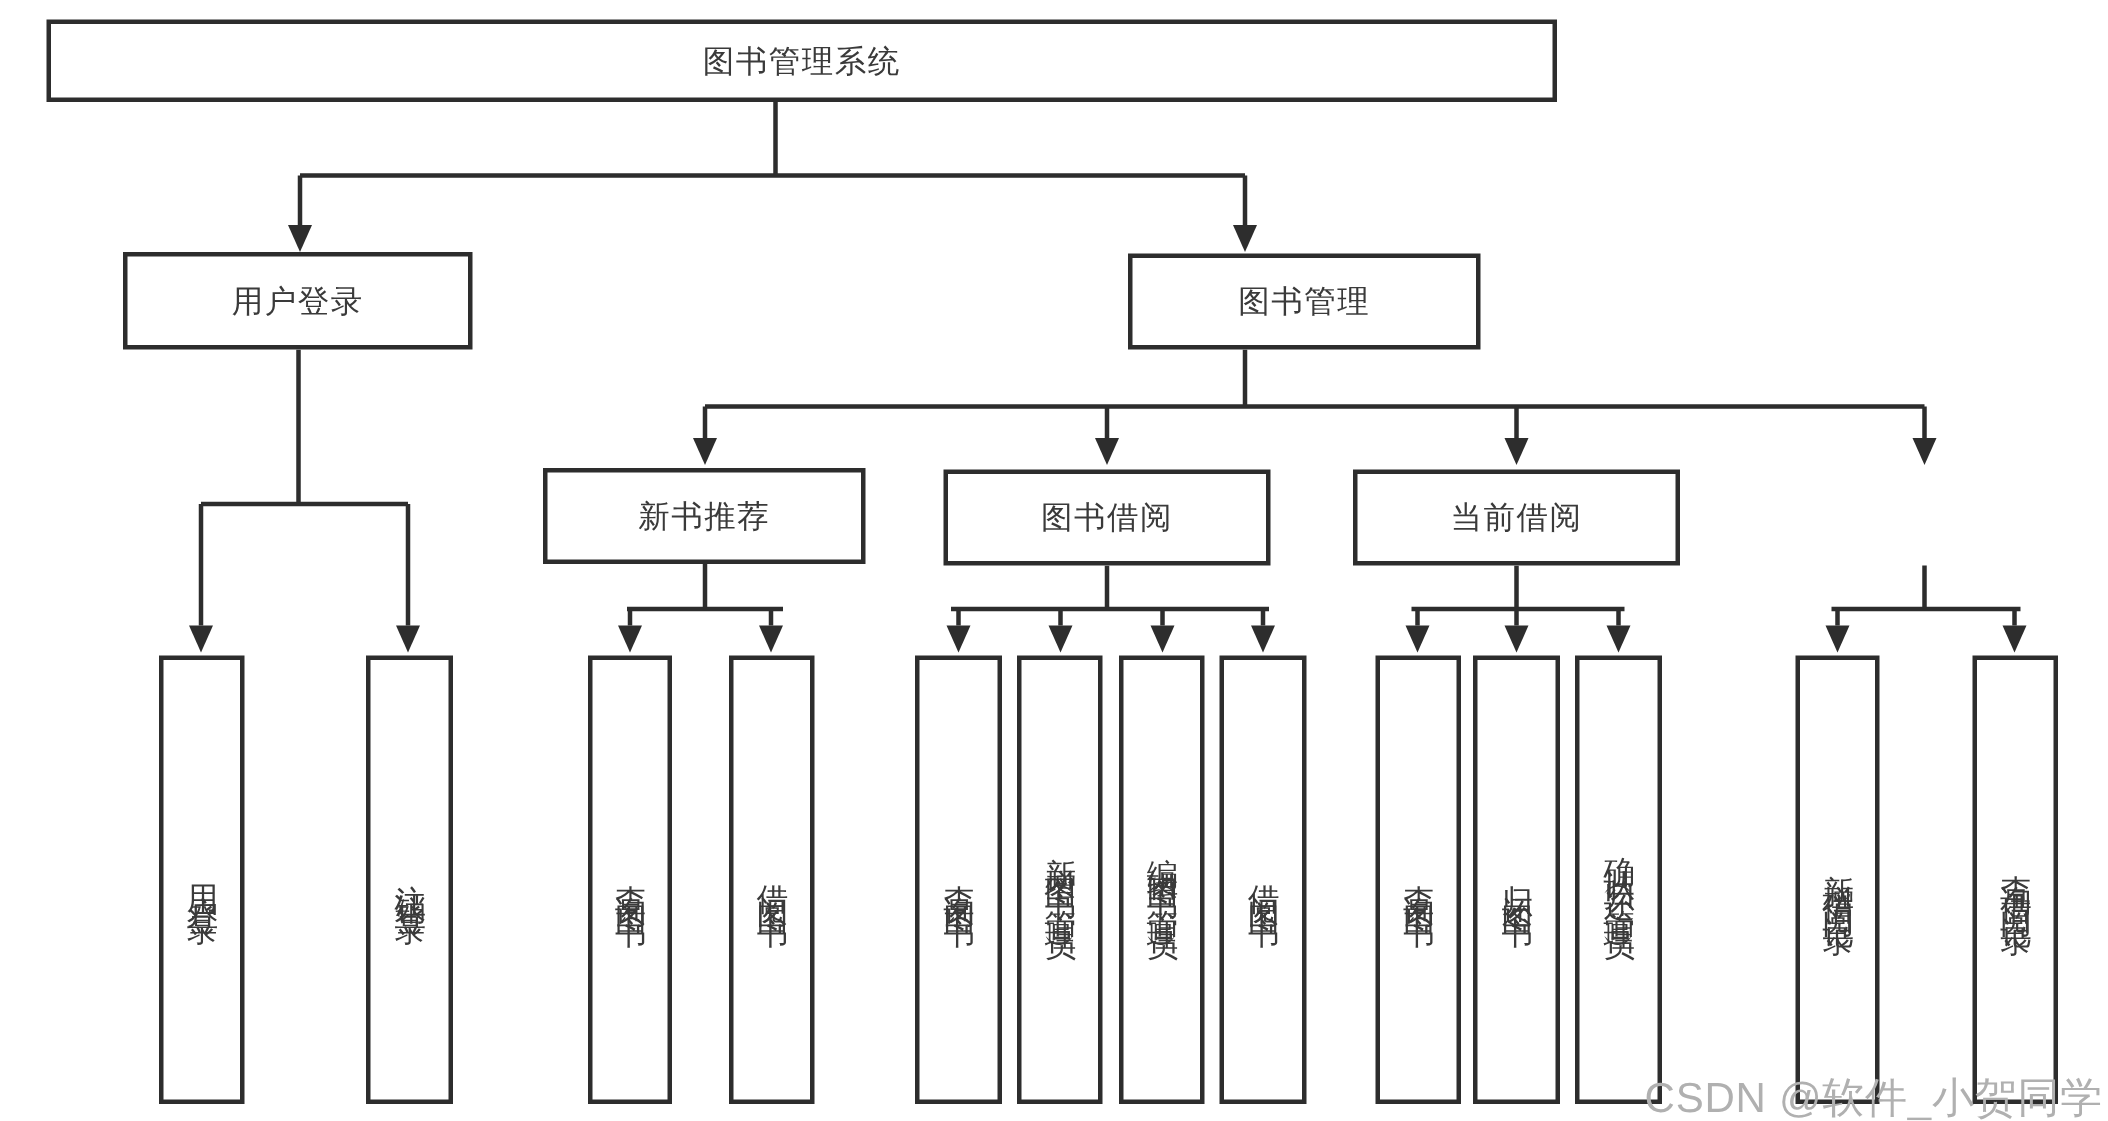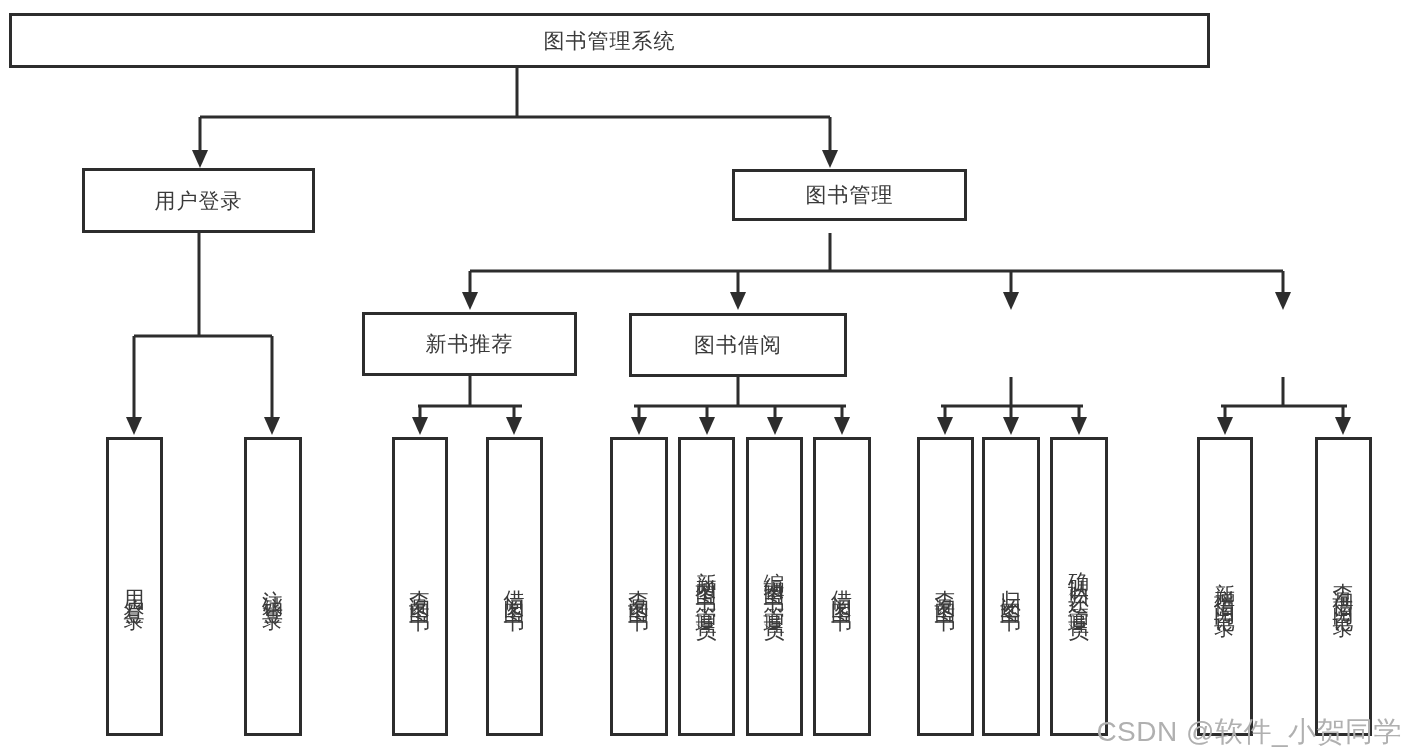--- a/index.html
+++ b/index.html
@@ -90,27 +90,28 @@
       <polygon points="1003,417 1019,417 1011,435"></polygon>
       <polygon points="1071,417 1087,417 1079,435"></polygon>
     </g>
     <g>
       <path d="M1283 377 V406 M1221 406 H1347 M1225 406 V417 M1343 406 V417"></path>
       <polygon points="1217,417 1233,417 1225,435"></polygon>
       <polygon points="1335,417 1351,417 1343,435"></polygon>
     </g>
   </svg>
 
-  <div class="node h" style="left:9px;top:13px;width:1201px;height:55px">图书管理系统</div>
+  <div class="node h" style="left:31px;top:13px;width:1007px;height:55px">图书管理系统</div>
 
   <div class="node h" style="left:82px;top:168px;width:233px;height:65px">用户登录</div>
-  <div class="node h" style="left:732px;top:169px;width:235px;height:52px">图书管理</div>
+  <div class="node h" style="left:752px;top:169px;width:235px;height:64px">图书管理</div>
 
   <div class="node h" style="left:629px;top:313px;width:218px;height:64px">图书借阅</div>
   <div class="node h" style="left:362px;top:312px;width:215px;height:64px">新书推荐</div>
+  <div class="node h" style="left:902px;top:313px;width:218px;height:64px">当前借阅</div>
 
   <div class="node v" style="left:106px;top:437px;width:57px;height:299px">用户登录</div>
   <div class="node v" style="left:244px;top:437px;width:58px;height:299px">注销登录</div>
 
   <div class="node v" style="left:392px;top:437px;width:56px;height:299px">查询图书</div>
   <div class="node v" style="left:486px;top:437px;width:57px;height:299px">借阅图书</div>
 
   <div class="node v" style="left:610px;top:437px;width:58px;height:299px">查询图书</div>
   <div class="node v" style="left:678px;top:437px;width:57px;height:299px">新增图书（管理员）</div>
   <div class="node v" style="left:746px;top:437px;width:57px;height:299px">编辑图书（管理员）</div>

